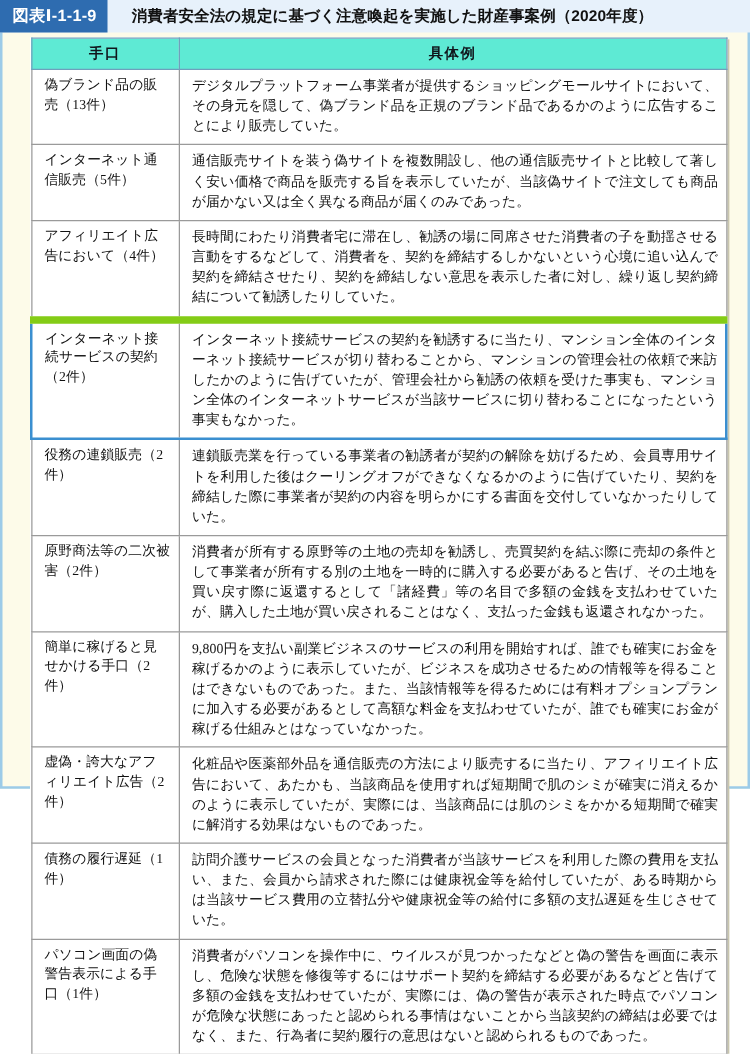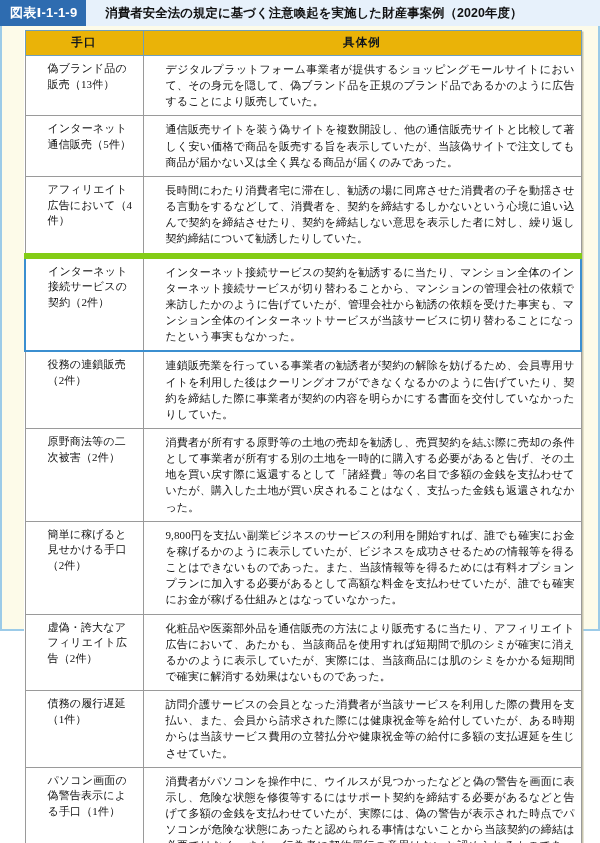--- a/index.html
+++ b/index.html
@@ -71,25 +71,25 @@
     background: #ffffff;
     box-shadow: 1.5px 1.5px 0 0 #c9c6ae;
   }
   table.data col.c-method { width: 118px; }
   table.data col.c-example { width: 438px; }
 
   table.data th,
   table.data td {
     border: 1px solid #9a9a9a;
     vertical-align: top;
-    padding: 5px 6px 6px 22px;
+    padding: 5px 6px 6px 10px;
     background: #ffffff;
   }
   table.data thead th {
-    background: #eab308;
+    background: #5eead4;
     border: 1px solid #6f9fbc;
     text-align: center;
     font-size: 11.5px;
     font-weight: bold;
     color: #10161c;
     padding: 4px 0 5px 0;
     letter-spacing: 1.2px;
     font-family: "Liberation Sans", "DejaVu Sans", sans-serif;
   }
 

